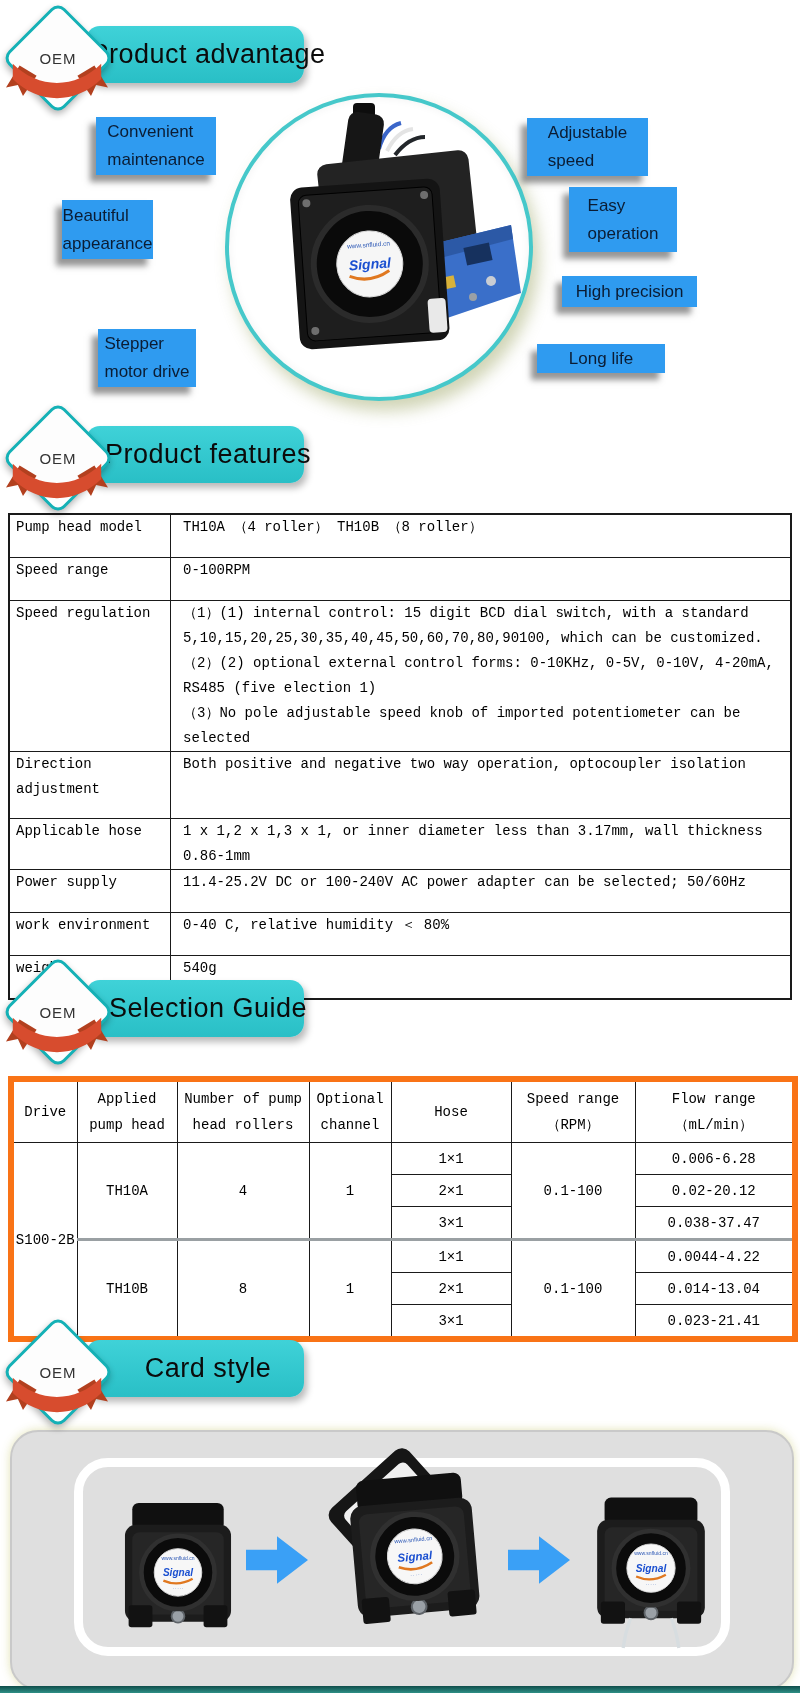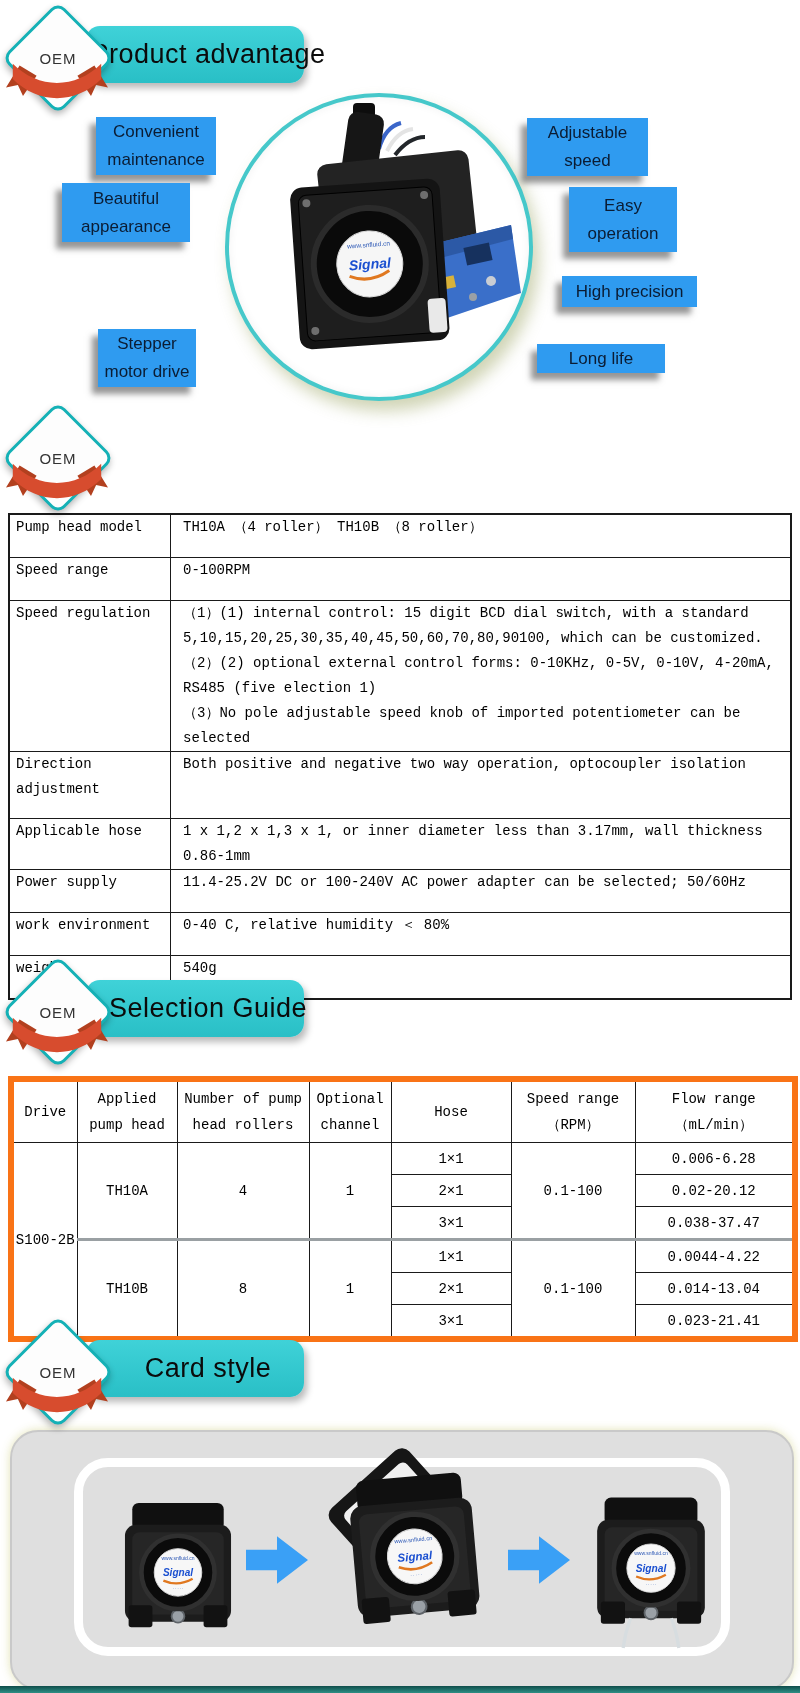--- a/index.html
+++ b/index.html
@@ -12,21 +12,21 @@
        border-radius:14px;box-shadow:3px 5px 7px rgba(0,0,0,.28);display:flex;align-items:center;justify-content:center;padding-left:26px;box-sizing:border-box;}
   .bar-title{font-size:27px;color:#0b0b0b;letter-spacing:.5px;white-space:nowrap;}
   .diamond{position:absolute;left:18px;top:10px;width:74px;height:74px;transform:rotate(45deg);
            background:#fdfdfd;border:3px solid #14b1b6;border-radius:10px;box-shadow:2px 3px 7px rgba(0,0,0,.3);z-index:2;}
   .diamond span{position:absolute;inset:0;display:flex;align-items:center;justify-content:center;
                 transform:rotate(-45deg);font-size:15px;color:#333;letter-spacing:1px;}
   .ribbon{position:absolute;left:6px;top:54px;width:102px;height:46px;z-index:3;}
 
   
   .adv{position:absolute;background:#2f9bf0;color:#0b1c33;font-size:17px;line-height:28px;
-       display:flex;align-items:center;justify-content:center;text-align:center;white-space:pre-line;
+       display:flex;align-items:center;justify-content:center;text-align:left;white-space:pre-line;
        box-shadow:-6px 7px 6px rgba(45,45,45,.5);}
 
   .photo-circle{position:absolute;left:225px;top:93px;width:300px;height:300px;border-radius:50%;
        background:#fff;border:4px solid #46c8ca;overflow:hidden;
        box-shadow:6px 10px 16px rgba(150,160,90,.45), inset 0 0 10px rgba(0,0,0,.06);}
 
   
   table{border-collapse:collapse;table-layout:fixed;font-family:"Liberation Mono",monospace;}
   .features{position:absolute;left:8px;top:513px;width:784px;border:2px solid #1a1a1a;font-size:14px;}
   .features td{border:1px solid #1a1a1a;vertical-align:top;line-height:25px;white-space:pre-line;}
@@ -115,32 +115,35 @@
         <path d="M120 178 q20 9 40 -3" stroke="#e07820" stroke-width="3" fill="none"></path>
         <circle cx="82" cy="102" r="4" fill="#6e6e6e"></circle>
           <circle cx="200" cy="102" r="4" fill="#6e6e6e"></circle>
         <circle cx="82" cy="230" r="4" fill="#6e6e6e"></circle>
       </g>
     </svg>
   </div>
 
   <div class="adv" style="left:96px;top:117px;width:120px;height:58px">Convenient
 maintenance</div>
-  <div class="adv" style="left:62px;top:183px;width:128px;height:59px">Beautiful
+  <div class="adv" style="left:62px;top:200px;width:91px;height:59px">Beautiful
 appearance</div>
   <div class="adv" style="left:98px;top:329px;width:98px;height:58px">Stepper
 motor drive</div>
   <div class="adv" style="left:527px;top:118px;width:121px;height:58px">Adjustable
 speed</div>
   <div class="adv" style="left:569px;top:187px;width:108px;height:65px">Easy
 operation</div>
   <div class="adv" style="left:562px;top:276px;width:135px;height:31px">High precision</div>
   <div class="adv" style="left:537px;top:344px;width:128px;height:29px">Long life</div>
 
   <div class="badge" style="top:408px">
+    <div class="bar">
+      <span class="bar-title">Product features</span>
+    </div>
     <div class="diamond">
       <span>OEM</span>
     </div>
     <svg class="ribbon" viewBox="0 0 120 50">
       <path d="M16 2 L0 28 L14 25 L20 38 L36 14 Z" fill="#b2401f"></path>
       <path d="M104 2 L120 28 L106 25 L100 38 L84 14 Z" fill="#b2401f"></path>
       <path d="M8 0 C38 30 82 30 112 0 L112 18 C82 48 38 48 8 18 Z" fill="#d74c2e"></path>
     </svg>
   </div>
 

